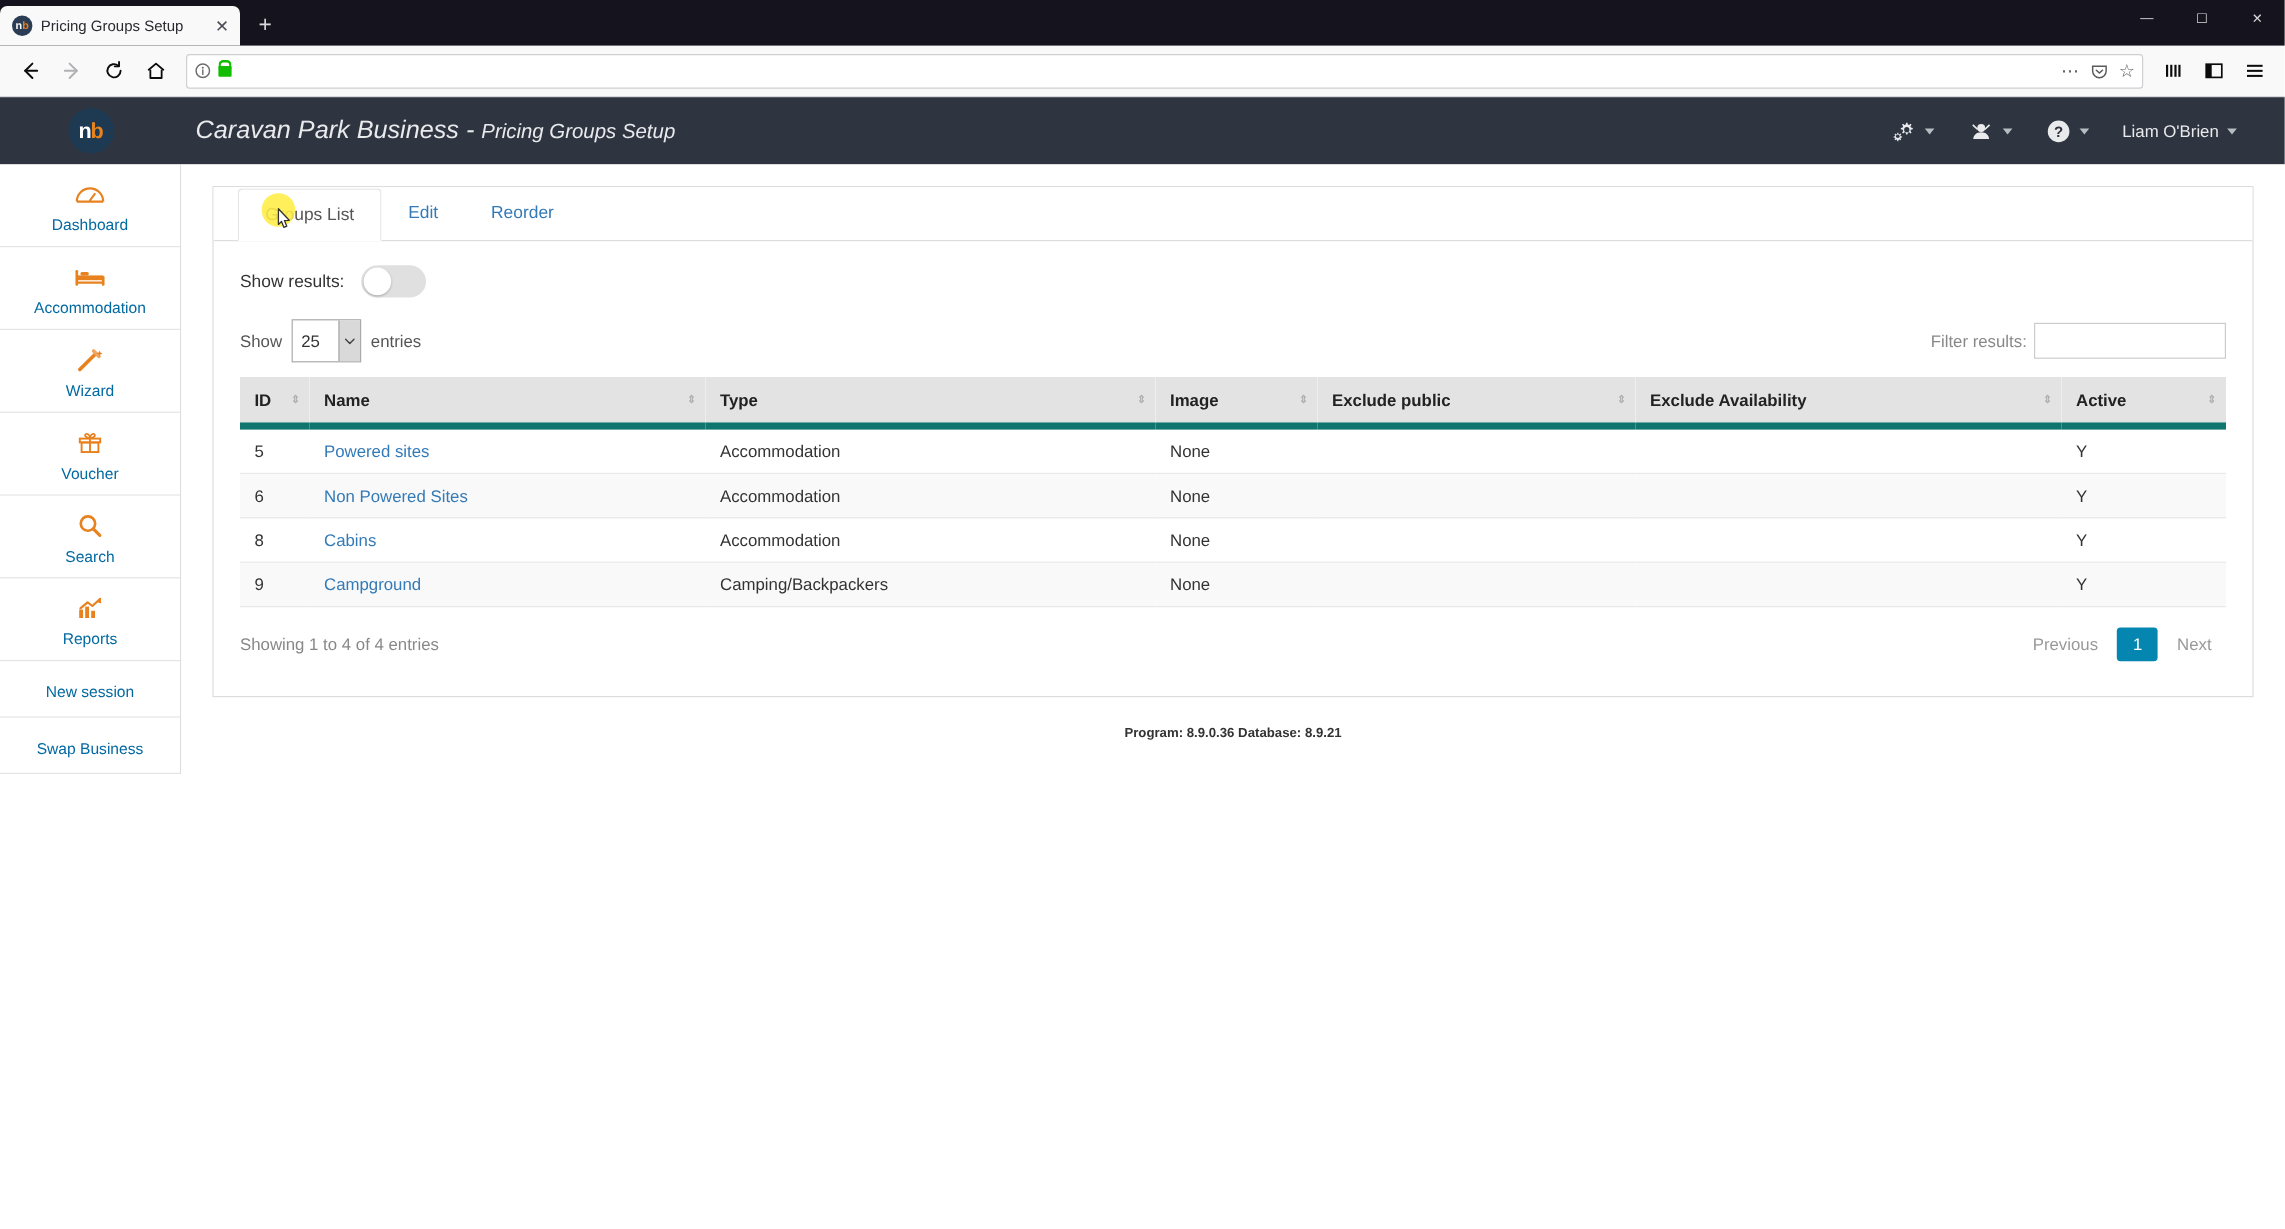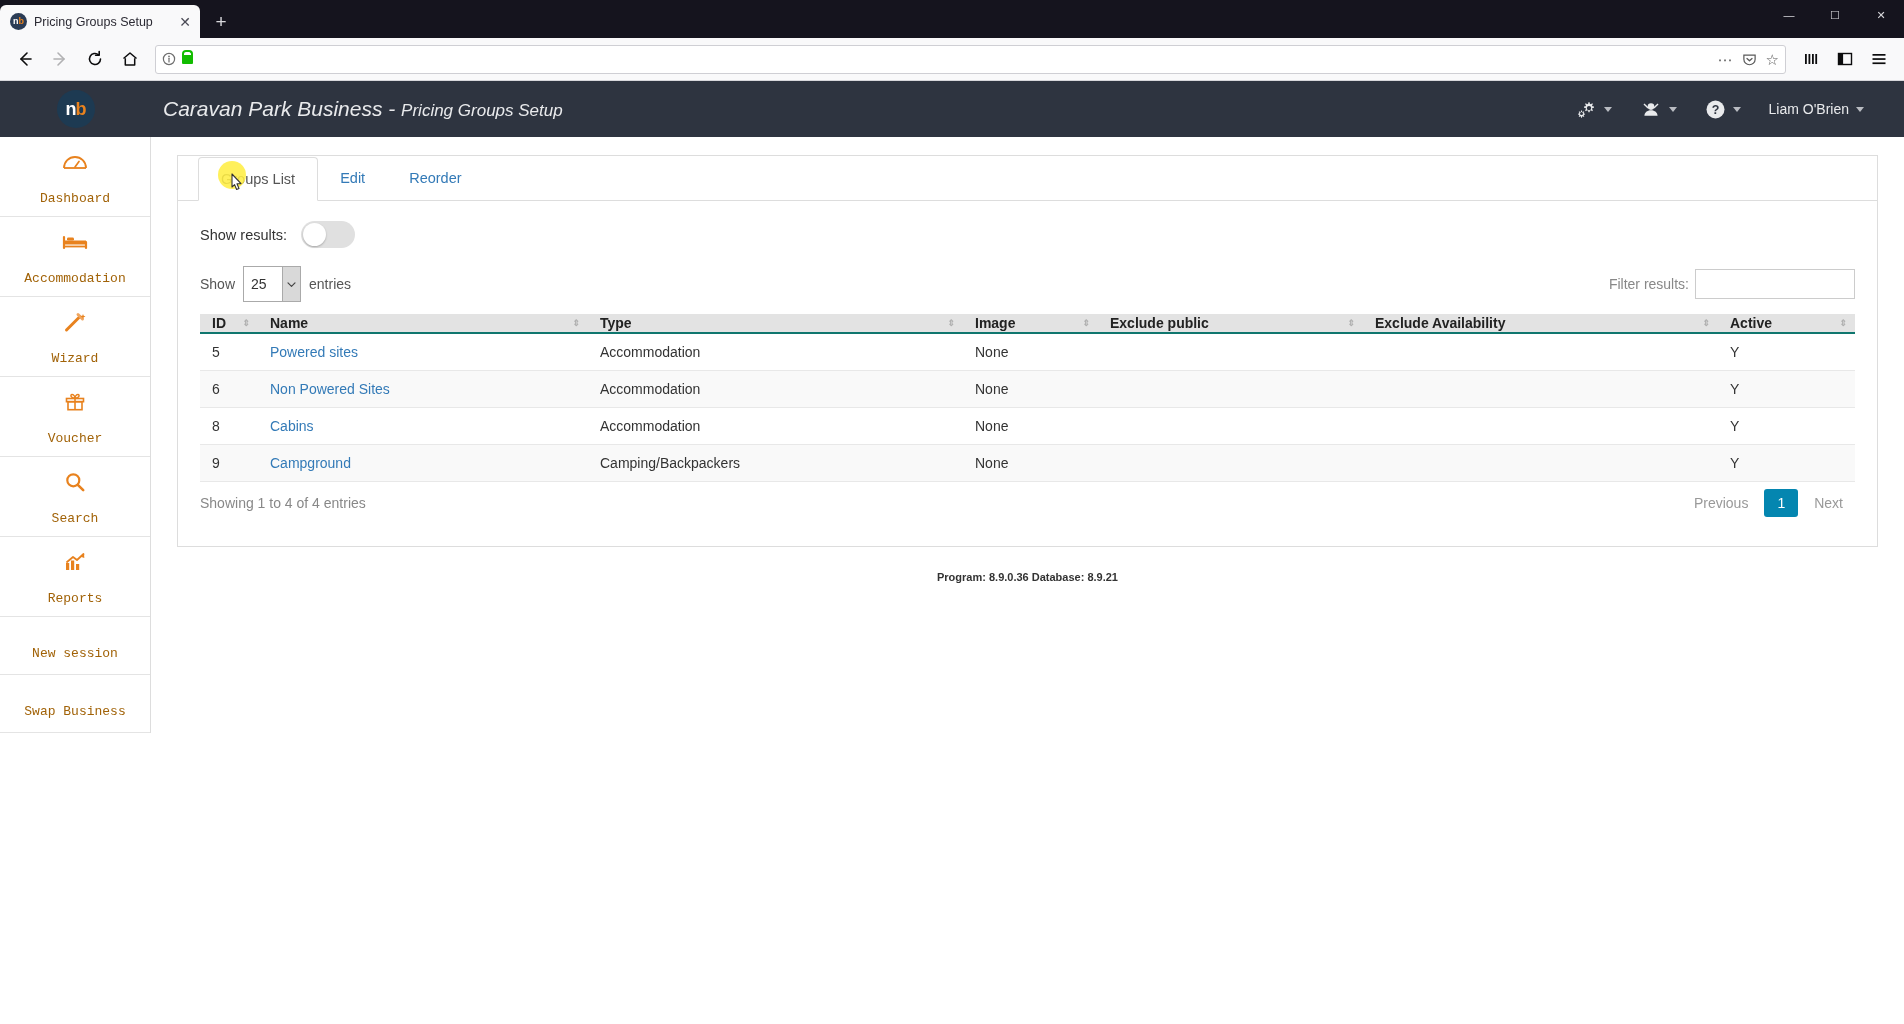--- a/index.html
+++ b/index.html
@@ -111,21 +111,21 @@
 
   
   .sidebar {
     width: 151px; flex: 0 0 151px; background: #fff; border-right: 1px solid #dddddd;
     align-self: flex-start;
   }
   .side-item {
     border-bottom: 1px solid #e4e4e4; padding: 12px 4px 10px; text-align: center;
   }
   .side-icon { height: 26px; display: flex; align-items: center; justify-content: center; }
-  .side-label { font-size: 13px; color: #a16207; margin-top: 16px; font-family: Liberation Mono, monospace; }
+  .side-label { font-size: 13px; color: #0369a1; margin-top: 5px; }
   .side-item.plain { padding: 13px 4px; }
 
   
   .content { flex: 1; background: #fff; padding: 18px 26px 0 26px; min-width: 0; }
   .toolbar { display: flex; gap: 0; margin-bottom: 24px; }
   .btn {
     font-size: 14.5px; padding: 9px 22px; border: none; cursor: pointer; line-height: 1.3;
   }
   .btn-save { background: #0486b0; color: #fff; }
   .btn-new { background: #e2e2e2; color: #333; }
@@ -173,33 +173,33 @@
   }
   .filter-ctl { margin-left: auto; display: flex; align-items: center; gap: 6px; }
   .filter-lbl { font-size: 14px; color: #888; }
   .filter-input {
     width: 160px; height: 30px; border: 1px solid #ccc; background: #fff;
   }
 
   table { width: 100%; border-collapse: collapse; }
   thead th {
     background: #e3e3e3; text-align: left; font-size: 14px; color: #222; font-weight: 700;
-    padding: 1px 12px; border-bottom: 2px solid #0f766e; position: relative;
+    padding: 11px 12px; border-bottom: 6px solid #0f766e; position: relative;
   }
   thead th .sortmark {
     position: absolute; right: 8px; top: 50%; transform: translateY(-50%);
     color: #b0b0b0; font-size: 9px; line-height: 1;
   }
   tbody td {
     padding: 10px 12px; font-size: 14px; color: #333; border-bottom: 1px solid #e8e8e8;
   }
   tbody tr:nth-child(even) { background: #f9f9f9; }
   tbody td a { color: #337ab7; text-decoration: none; }
 
-  .table-footer { display: flex; align-items: center; margin-top: 6px; }
+  .table-footer { display: flex; align-items: center; margin-top: 16px; }
   .info { font-size: 14px; color: #888; }
   .pager { margin-left: auto; display: flex; align-items: center; gap: 4px; }
   .pg { font-size: 14px; color: #999; padding: 7px 12px; }
   .pg.num { background: #0486b0; color: #fff; border-radius: 3px; padding: 6px 13px; }
 
   .prog-footer { text-align: center; font-size: 11px; color: #333; font-weight: 700; padding: 24px 0 0; }
 </style>
 </head>
 <body>
 

